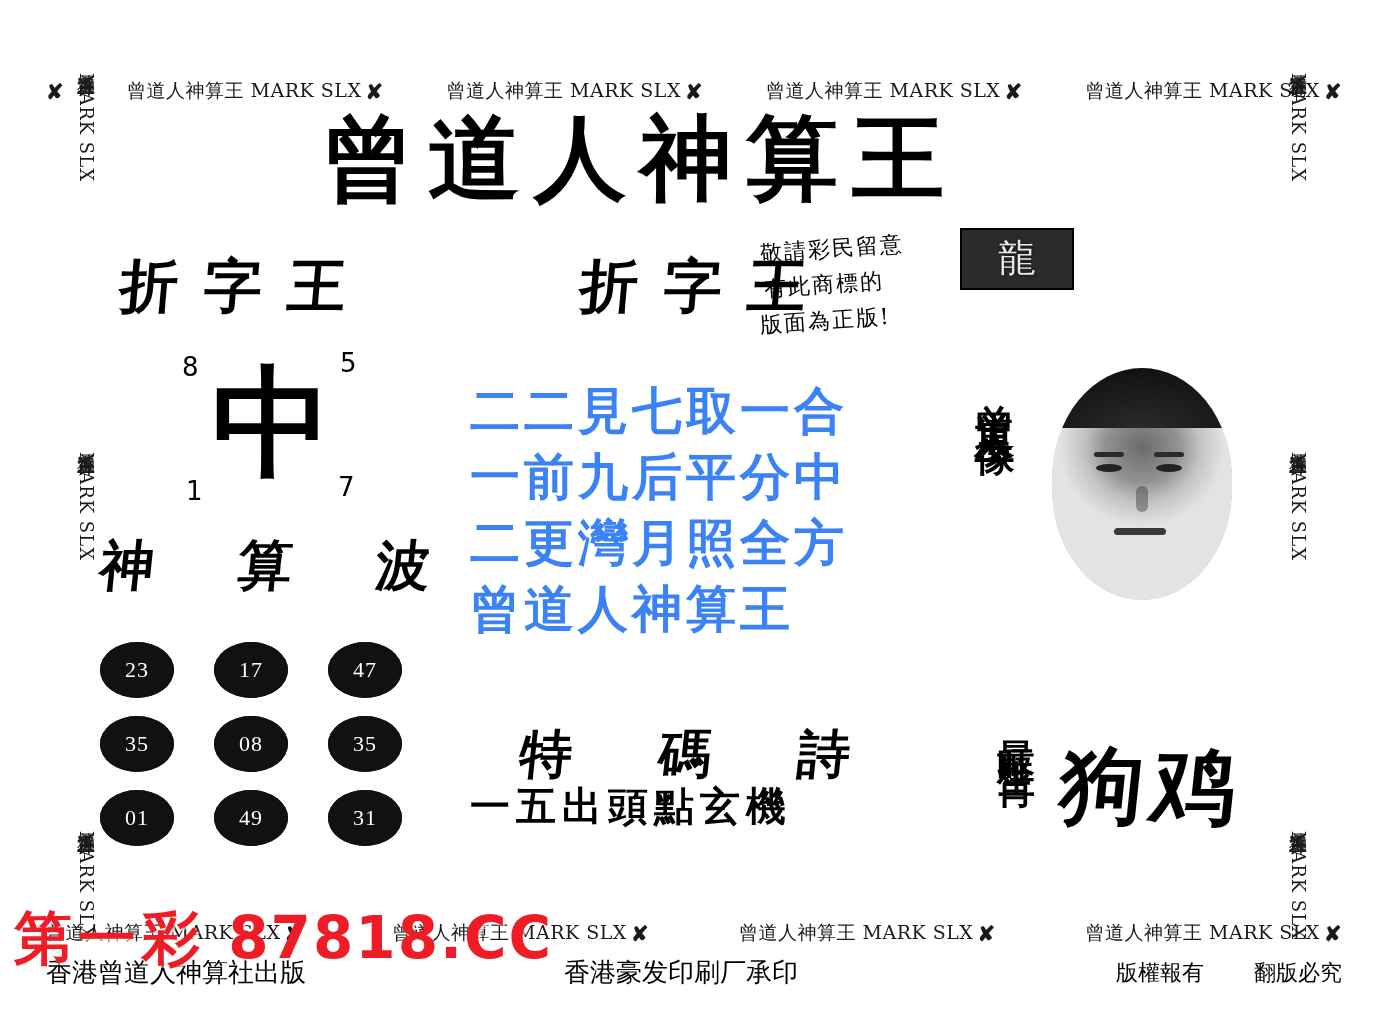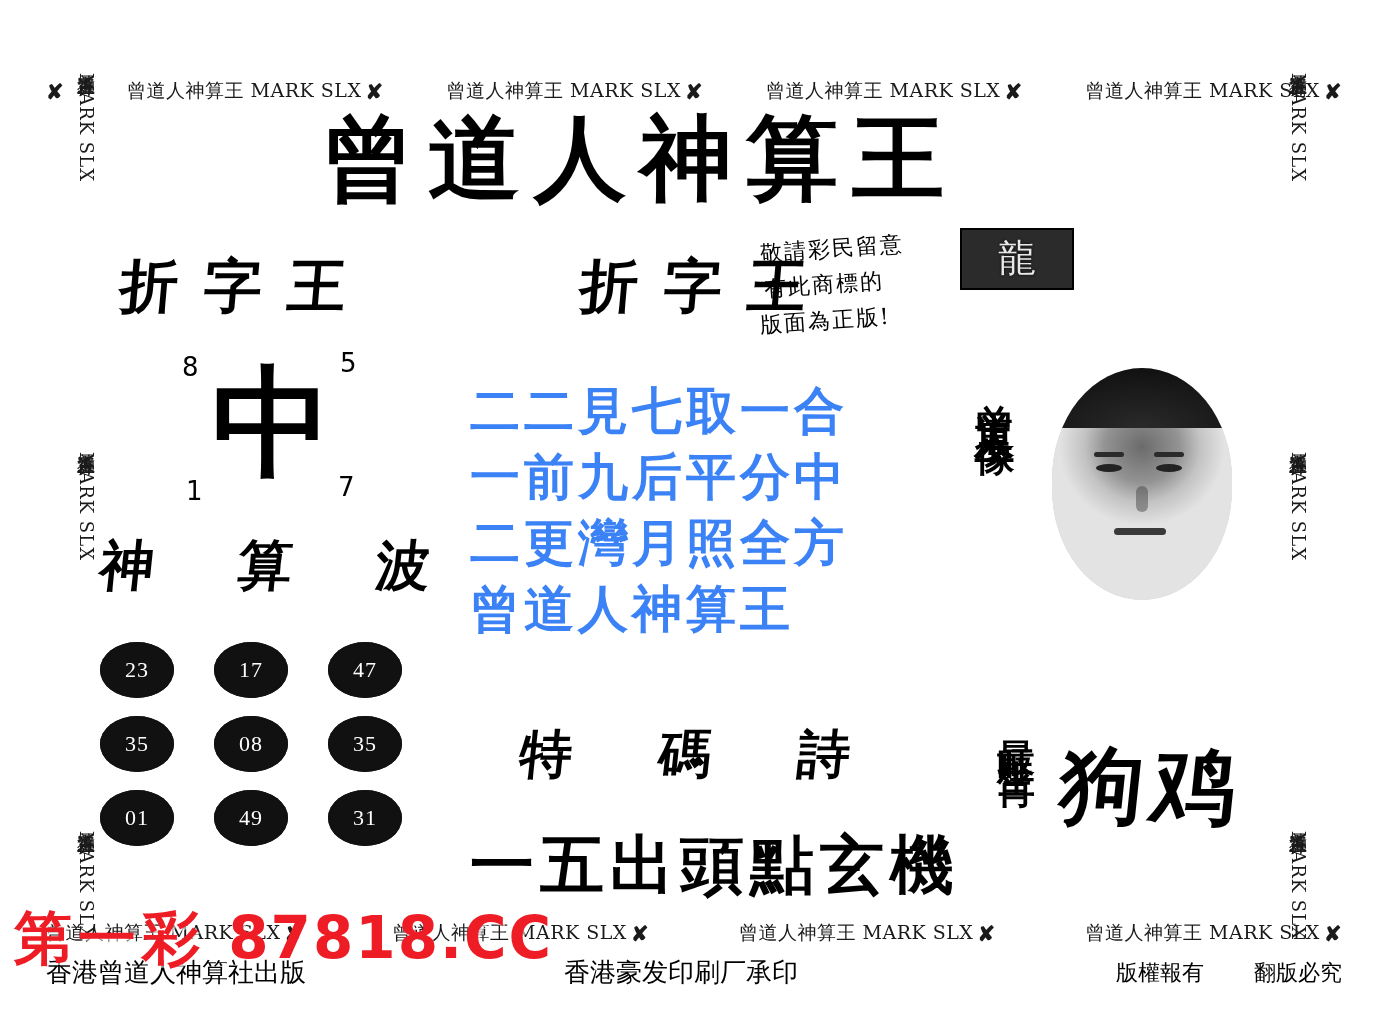--- a/index.html
+++ b/index.html
@@ -82,23 +82,23 @@
   .verse{position:absolute;top:378px;left:470px;width:470px;
          font-family:"DejaVu Serif","Liberation Serif",serif;font-weight:700;
          font-size:50px;line-height:1.32;letter-spacing:4px;color:#3b82f6;}
   .verse div{white-space:nowrap;}
 
   
   .tm-title{position:absolute;top:720px;left:520px;width:330px;
             display:flex;justify-content:space-between;
             font-family:"DejaVu Serif","Liberation Serif",serif;font-weight:700;
             font-size:52px;color:#000;transform:skewX(-6deg);}
-  .tm-line{position:absolute;top:822px;left:470px;width:480px;
+  .tm-line{position:absolute;top:779px;left:470px;width:480px;
            font-family:Liberation Mono, monospace;font-weight:700;
-           font-size:64px;letter-spacing:6px;color:#000;white-space:nowrap;}
+           font-size:40px;letter-spacing:6px;color:#000;white-space:nowrap;}
 
   
   .portrait{position:absolute;top:368px;left:1052px;width:180px;height:232px;
             border-radius:50%/48%;overflow:hidden;background:#cfcfcf;}
   .portrait .face{position:absolute;inset:0;
       background:
         radial-gradient(ellipse 46% 34% at 50% 34%, #6f6f6f 0%, #8f8f8f 45%, #b5b5b5 70%, #cfcfcf 100%),
         radial-gradient(ellipse 60% 48% at 50% 72%, #4a4a4a 0%, #7a7a7a 55%, #c2c2c2 100%);
       filter:contrast(1.25) grayscale(1);}
   .portrait .hair{position:absolute;top:0;left:0;right:0;height:60px;

